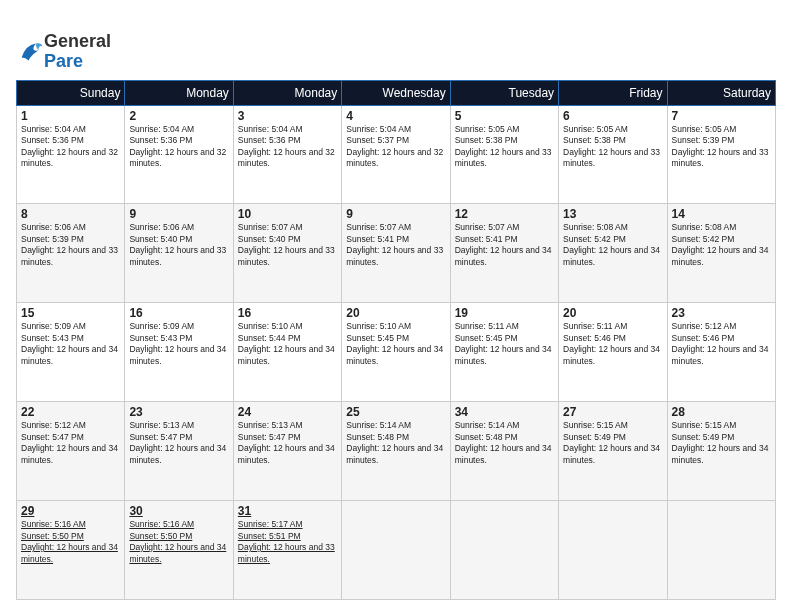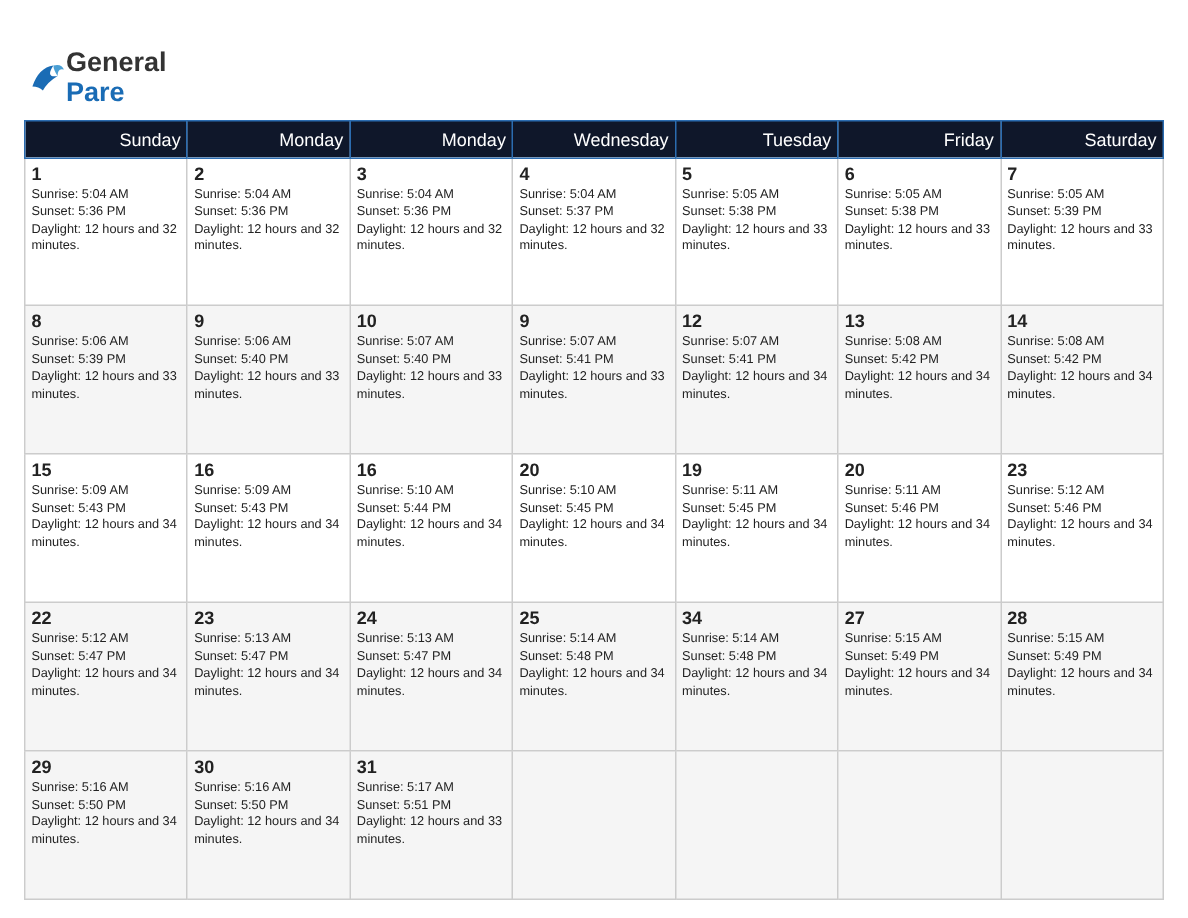--- a/index.html
+++ b/index.html
@@ -87,20 +87,21 @@
       display: block;
       margin-bottom: 1px;
     }
     .cell-text {
       font-size: 8.5px;
       line-height: 1.35;
       color: #222;
     }
     .last-row td {
       background: #f5f5f5;
+      text-decoration: underline;
     }
   </style>
 </head>
 <body>
 
 <div class="page">
   <div class="header">
     <div class="logo">
       <svg class="logo-bird" viewBox="0 0 40 40">
         <path d="M8,28 Q14,10 28,8 Q20,20 32,18 Q22,24 18,32 Q14,28 8,28Z" fill="#1a6cb5"></path>

